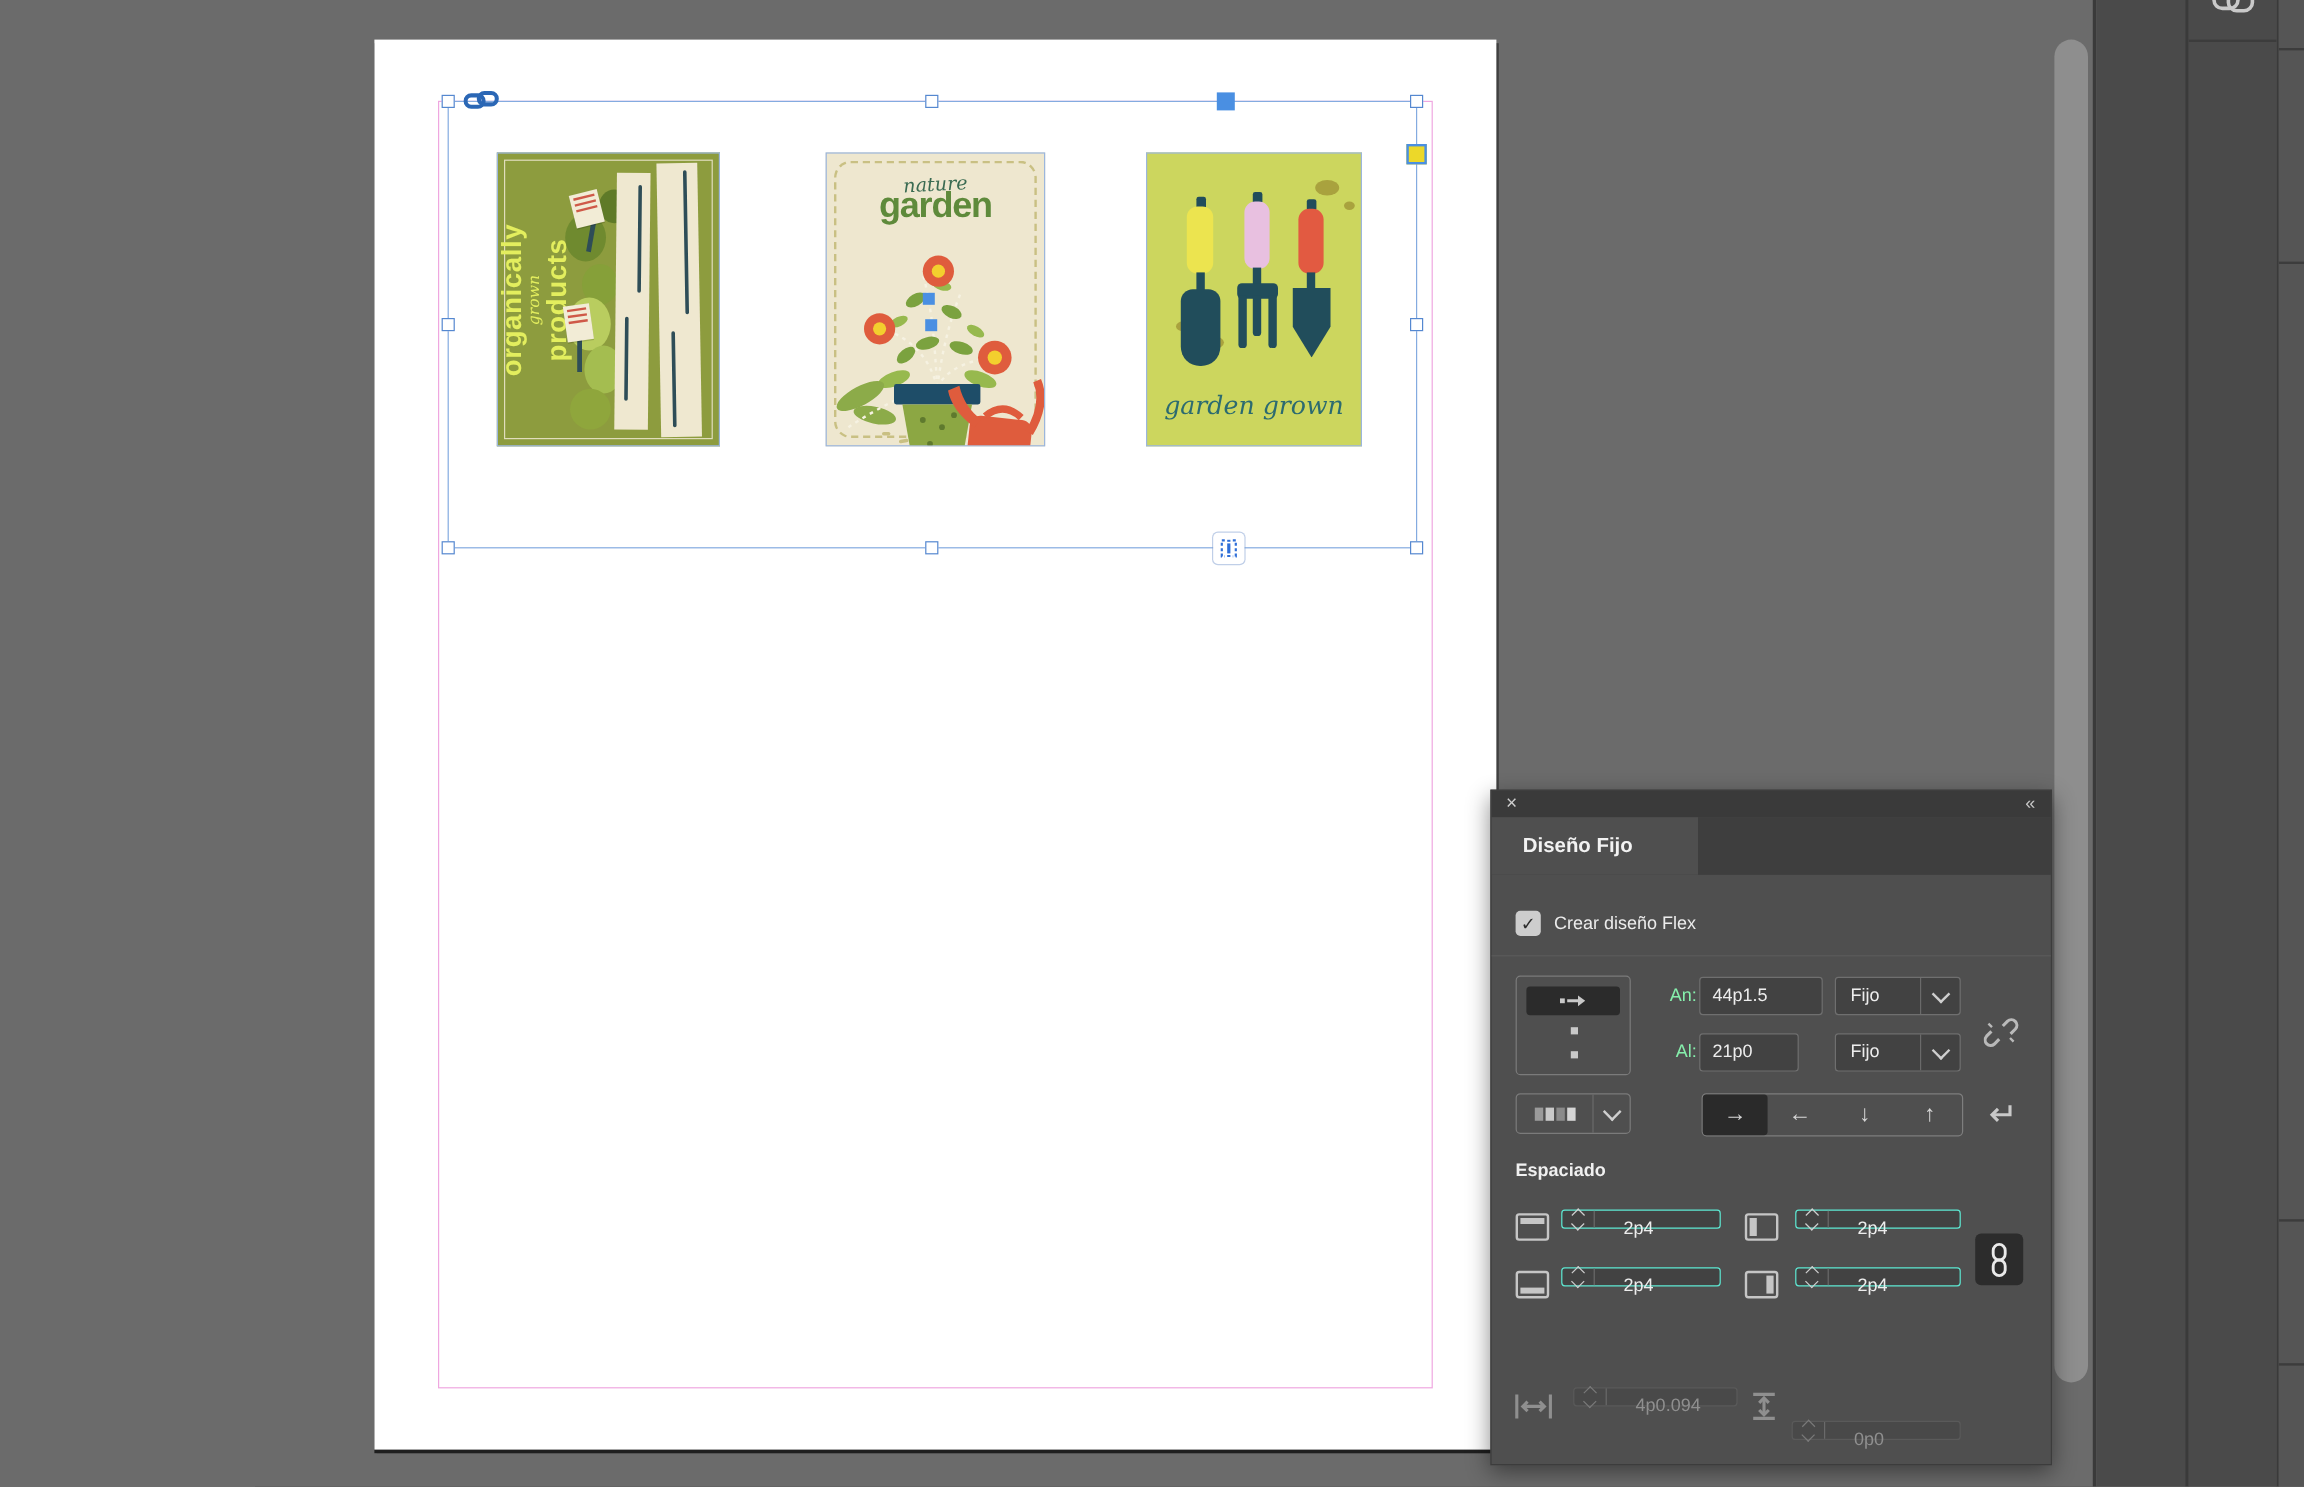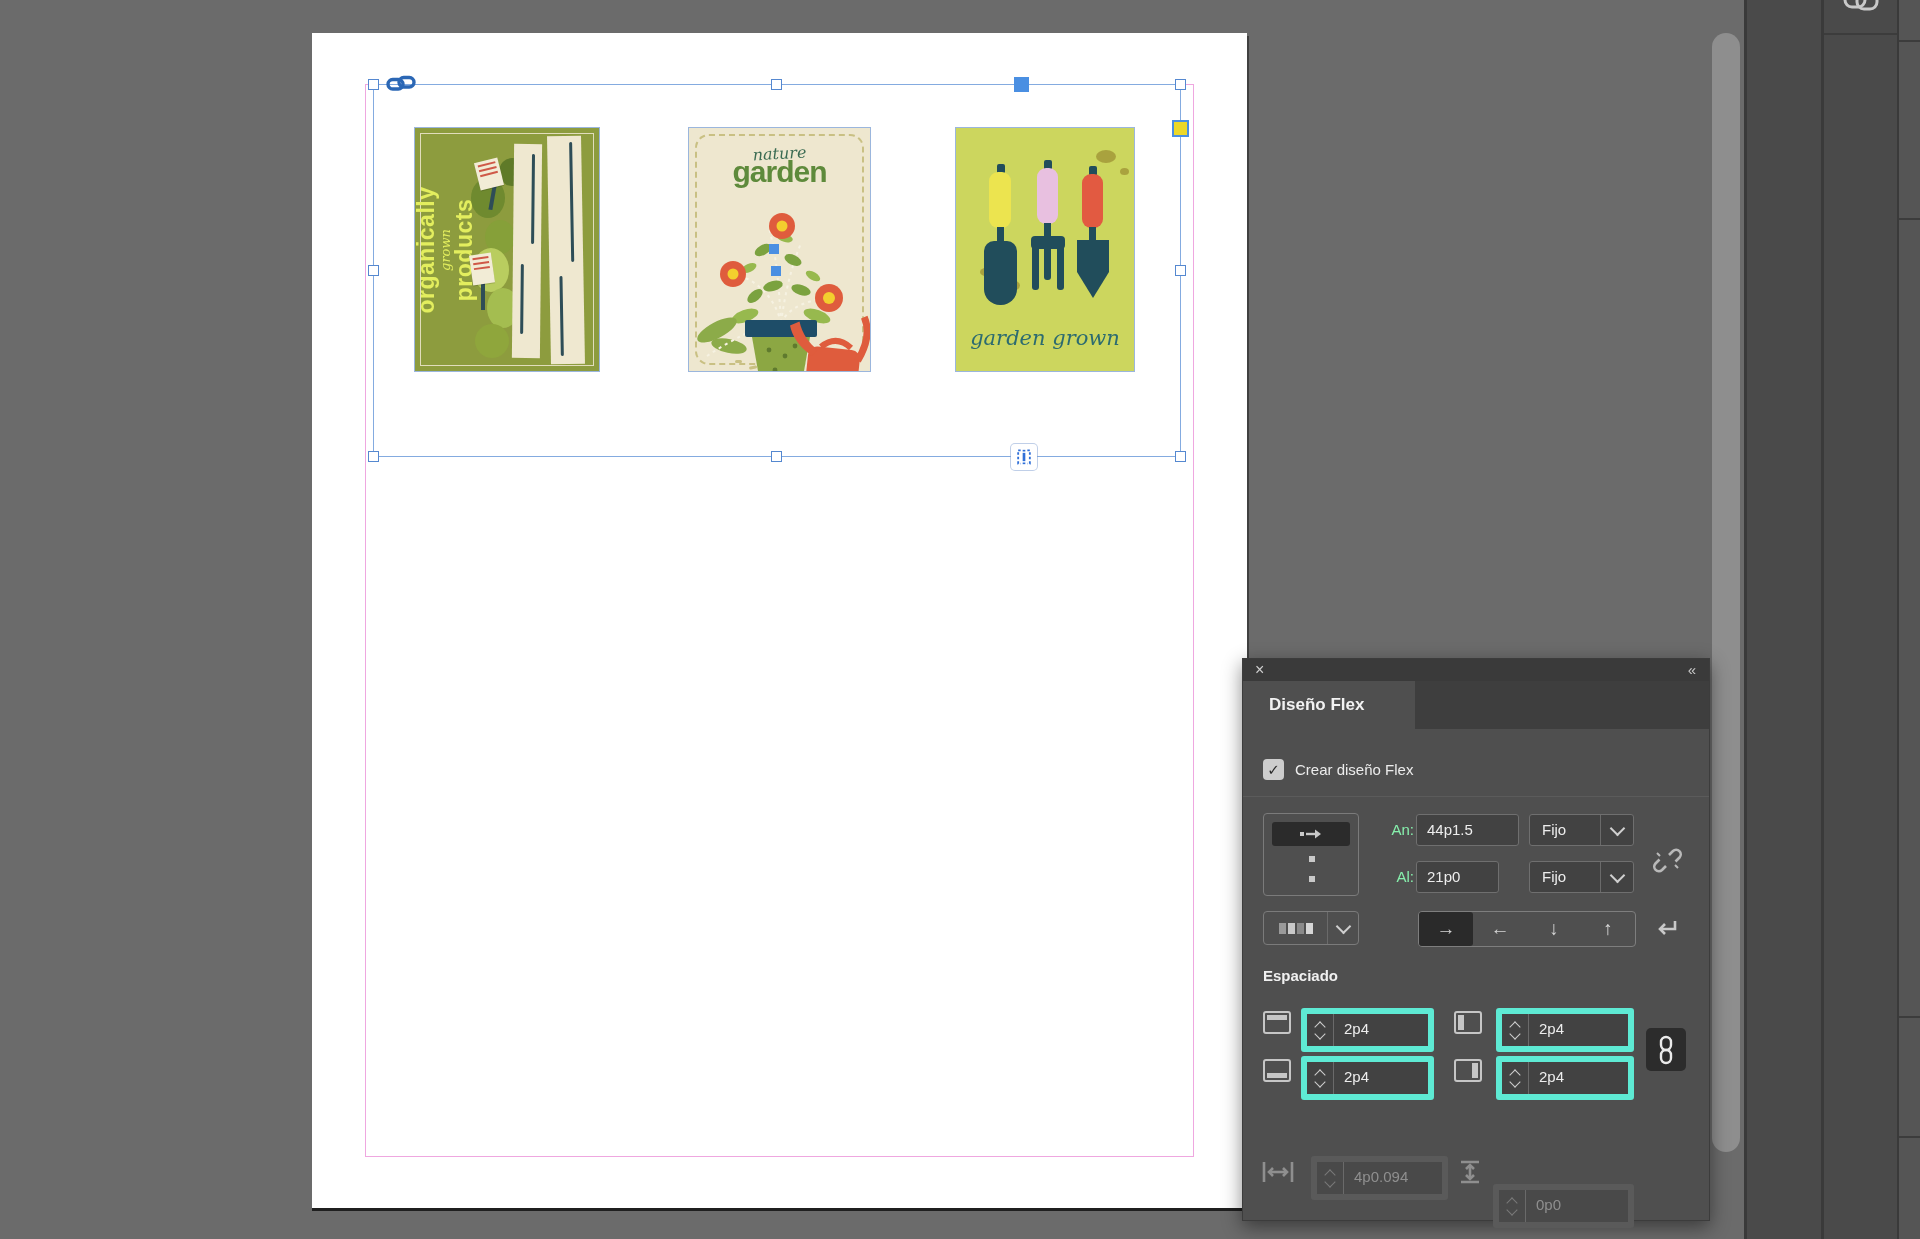--- a/index.html
+++ b/index.html
@@ -100,21 +100,21 @@
   .seg.active{background:#2a2a2a;border-radius:3px;}
 
   .spheading{position:absolute;left:20px;top:308px;font-weight:bold;font-size:15px;color:#f0f0f0;}
   .sp-ico{position:absolute;width:24px;height:19px;border:2px solid #c6c6c6;border-radius:3px;box-sizing:content-box;}
   .sp-ico i{position:absolute;background:#c6c6c6;}
   .sp-top i{left:2px;right:2px;top:2px;height:5px;}
   .sp-left i{top:2px;bottom:2px;left:2px;width:6px;}
   .sp-bottom i{left:2px;right:2px;bottom:2px;height:5px;}
   .sp-right i{top:2px;bottom:2px;right:2px;width:6px;}
 
-  .group{position:absolute;height:44px;border:6px solid #5eead4;border-radius:3px;box-sizing:border-box;display:flex;background:#424242;}
+  .group{position:absolute;height:16px;border:1px solid #5eead4;border-radius:3px;box-sizing:border-box;display:flex;background:#424242;gap:14px;}
   .group .stp{width:26px;border-right:1px solid #6a6a6a;display:flex;flex-direction:column;align-items:center;justify-content:center;gap:3px;}
   .group .val{flex:1;line-height:30px;padding-left:10px;font-size:15px;color:#ededed;}
   .stchev{width:7px;height:7px;border-right:1.8px solid #cfcfcf;border-bottom:1.8px solid #cfcfcf;}
   .stchev.up{transform:rotate(-135deg);margin-bottom:-2px;}
   .stchev.dn{transform:rotate(45deg);margin-top:-2px;}
 
   .chainbtn{position:absolute;left:403px;top:369px;width:40px;height:43px;background:#2c2c2c;border-radius:5px;
             display:flex;align-items:center;justify-content:center;}
 
   .disabled .group{border-color:#5a5a5a;background:#494949;}
@@ -312,21 +312,21 @@
     <div class="hdiv" style="top:1016px;"></div>
     <div class="hdiv" style="top:1136px;"></div>
   </div>
 
   <div class="abs panel">
     <div class="phead">
       <span class="x">×</span>
       <span class="coll">«</span>
     </div>
     <div class="ptabs">
-      <div class="ptab">Diseño Flex</div>
+      <div class="ptab">Diseño Fijo</div>
     </div>
 
     <div class="checkbox">
       <span>✓</span>
     </div>
     <div class="cblabel">Crear diseño Flex</div>
     <div class="pdivider"></div>
 
     <div class="widgetbox">
       <div class="widgetbtn">

